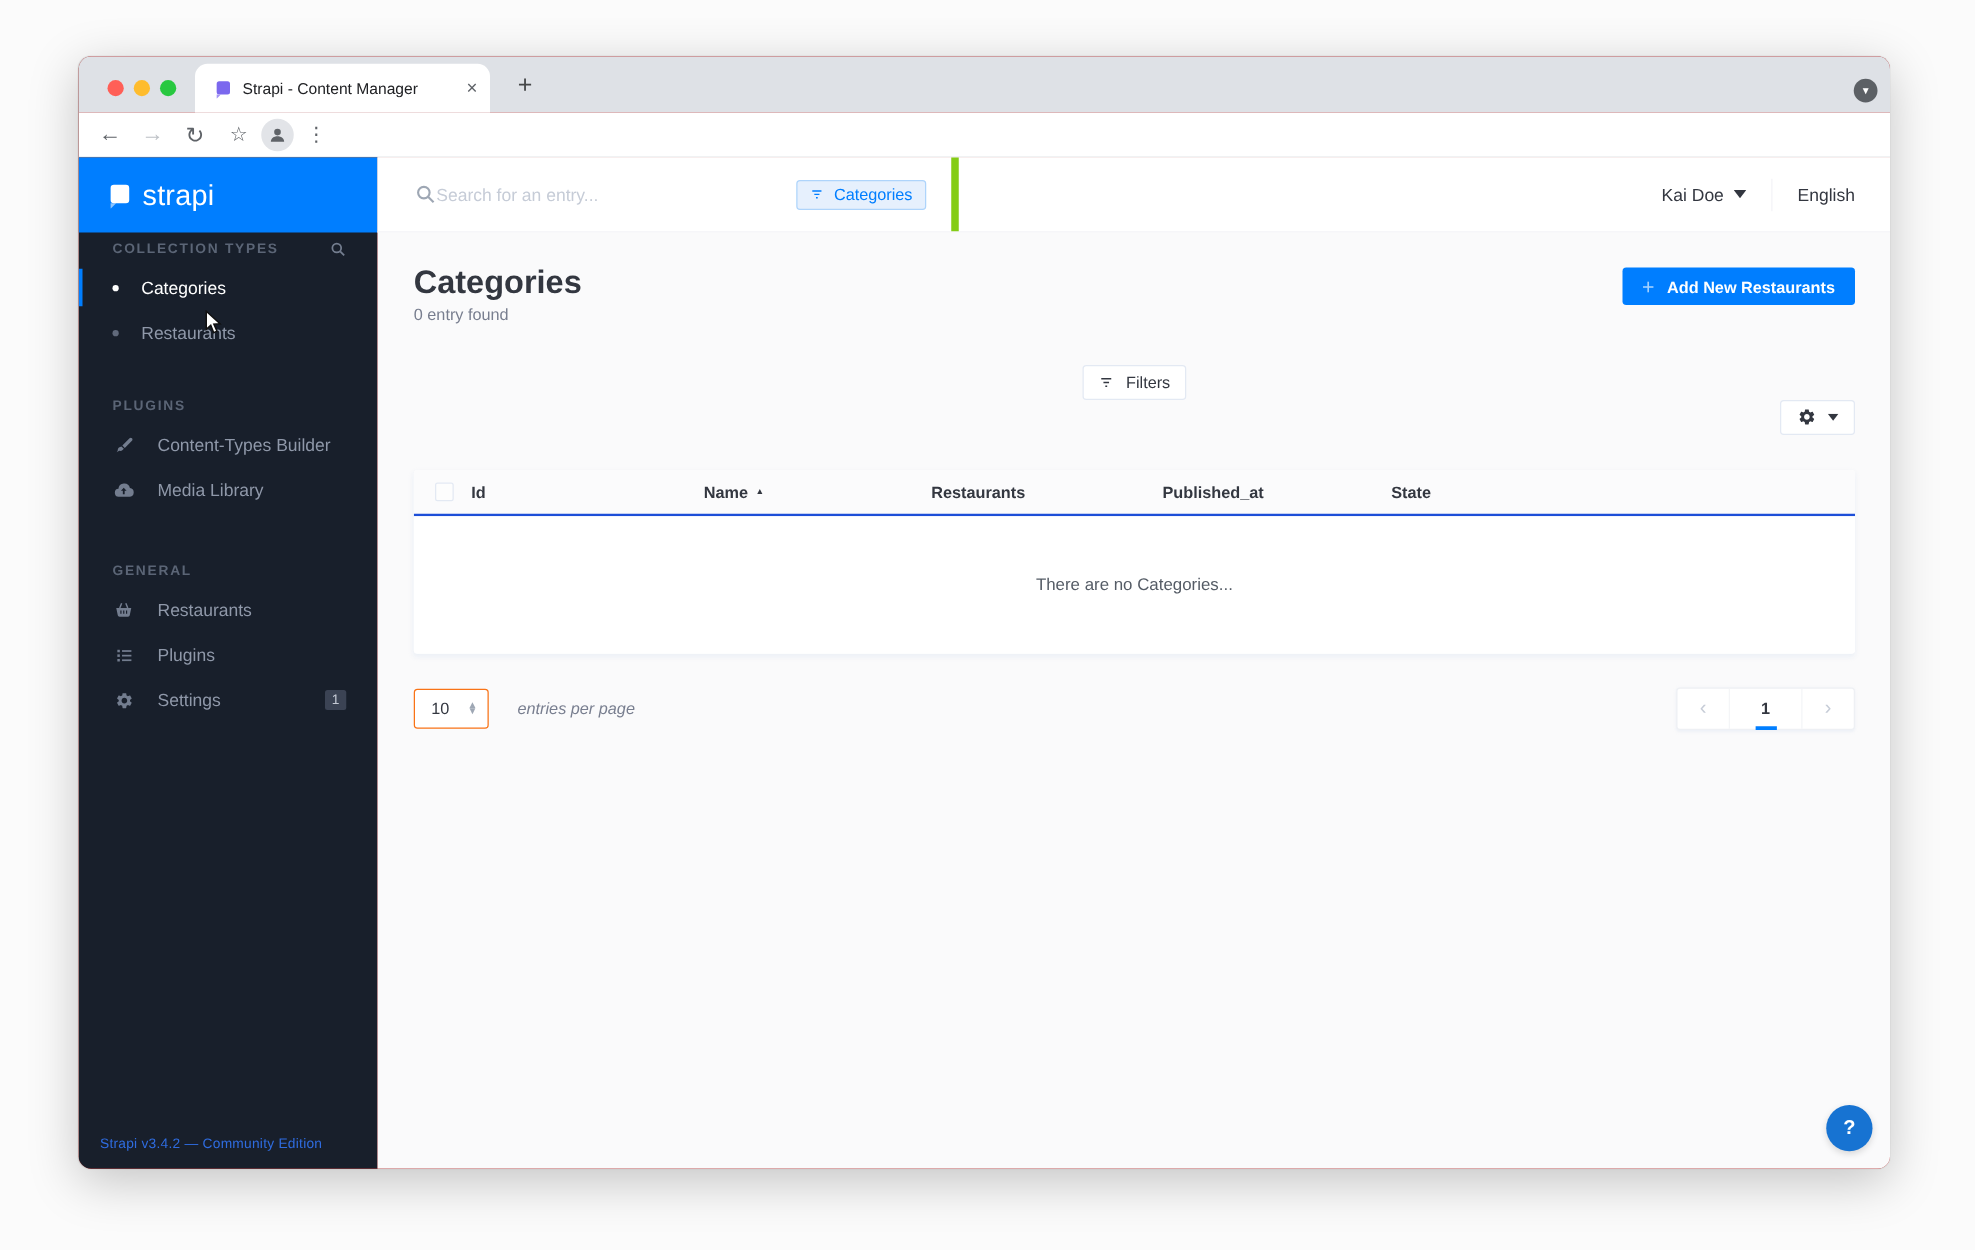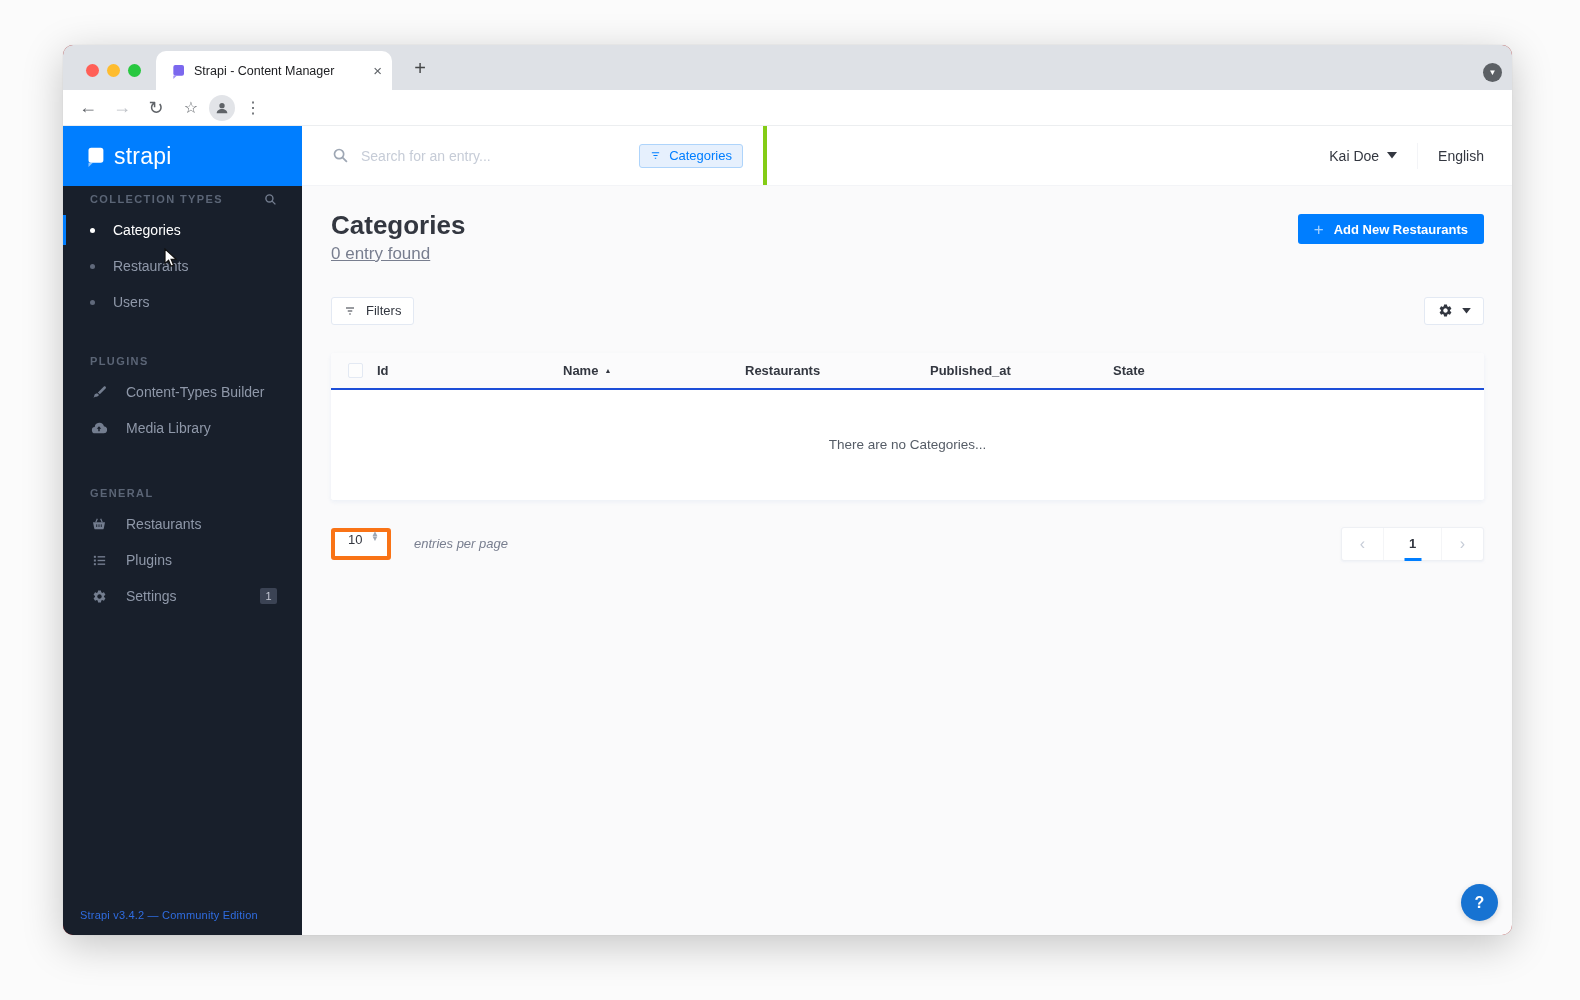--- a/index.html
+++ b/index.html
@@ -42,52 +42,52 @@
   .side-item .bullet{ width:5px; height:5px; border-radius:50%; background:#60697b; flex:none;}
   .side-item.active{ color:#ffffff;}
   .side-item.active .bullet{ background:#fff;}
   .side-item.active::before{ content:""; position:absolute; left:0; top:3px; bottom:3px; width:3px; background:#007eff;}
   .side-item .ic{ width:18px; display:flex; justify-content:center; color:#737d8f; flex:none;}
   .badge{ margin-left:auto; margin-right:25px; min-width:17px; height:16px; background:#3b4354; color:#c4c9d4; font-size:11px; border-radius:2px; display:grid; place-items:center; padding:0 3px;}
   .side-footer{ padding:0 0 14px 17px; font-size:11px; color:#2f6ce0; letter-spacing:.2px;}
 
   .main{ flex:1; background:#fafafb; display:flex; flex-direction:column; position:relative; min-width:0;}
   .app-header{ height:60px; background:#fff; border-bottom:1px solid #f3f4f7; display:flex; align-items:center; flex:none;}
-  .search-wrap{ width:465px; height:100%; display:flex; align-items:center; padding:0 20px 0 30px; gap:12px; border-right:4px solid #84cc16;}
+  .search-wrap{ width:465px; height:100%; display:flex; align-items:center; padding:0 20px 0 30px; gap:0; border-right:6px solid #84cc16;}
   .search-input{ flex:1; border:none; outline:none; font-size:14px; color:#333740; background:transparent; font-family:"Liberation Sans",sans-serif;}
   .search-input::placeholder{ color:#c6ccd7;}
   .chip{ height:24px; background:#e6f0fd; border:1px solid #aed4fb; border-radius:3px; color:#007eff; font-size:13px; display:flex; align-items:center; gap:8px; padding:0 10px; flex:none;}
   .hdr-right{ margin-left:auto; display:flex; align-items:center; padding-right:28px; gap:0;}
   .user-menu{ display:flex; align-items:center; gap:8px; font-size:14px; color:#333740;}
   .hdr-sep{ width:1px; height:26px; background:#f3f4f7; margin:0 20px;}
   .lang{ font-size:14px; color:#333740;}
 
   .content{ flex:1; padding:25px 28px 0 29px; position:relative;}
   .title-row{ display:flex; align-items:flex-start;}
   .page-title{ font-size:26px; font-weight:bold; color:#333740; line-height:1.1;}
-  .entry-count{ font-size:17px; color:#787e8f; margin-top:4px;text-decoration:underline;}
+  .entry-count{ font-size:13px; color:#787e8f; margin-top:4px;}
   .btn-primary{ margin-left:auto; margin-top:3px; height:30px; background:#007eff; color:#fff; border:none; border-radius:3px;
     font-size:13px; font-weight:bold; display:flex; align-items:center; gap:10px; padding:0 16px; font-family:"Liberation Sans",sans-serif;}
   .btn-primary .plus{ font-weight:normal; font-size:17px; color:rgba(255,255,255,.65); line-height:1;}
 
-  .toolbar-row{ margin-top:33px; display:flex; align-items:center;}
+  .toolbar-row{ margin-top:33px; display:flex; align-items:center;flex-direction:column;}
   .btn-white{ height:28px; background:#fff; border:1px solid #e3e9f3; border-radius:3px; display:flex; align-items:center; gap:10px;
     padding:0 12px; font-size:13px; color:#333740; font-family:"Liberation Sans",sans-serif;}
   .btn-gear{ margin-left:auto; width:60px; justify-content:center; gap:9px;}
 
   .table-card{ margin-top:28px; background:#fff; border-radius:3px; box-shadow:0 2px 4px rgba(227,233,243,.6); overflow:hidden;}
   .trow{ display:grid; grid-template-columns:46px 186px 182px 185px 183px 1fr; align-items:center;}
   .thead{ height:37px; background:#fbfbfc; border-bottom:2px solid #1d4ed8;text-align:center;}
   .th{ font-size:13px; font-weight:bold; color:#333740; display:flex; align-items:center; gap:6px;}
   .checkbox{ width:15px; height:15px; border:1px solid #e3e9f3; border-radius:2px; background:#fdfdfd; margin-left:17px;}
   .sort{ font-size:7px; color:#333740;}
   .empty-body{ height:110px; display:grid; place-items:center; font-size:13.5px; color:#555c66; background:#fff;}
 
   .footer-row{ margin-top:27px; display:flex; align-items:center;}
-  .pagesize{ width:60px; height:32px; background:#fff; border:4px solid #f97316; border-radius:3px; display:flex; padding:0 8px 0 13px; font-size:13px; color:#333740;}
+  .pagesize{ width:60px; height:32px; background:#fff; border:1px solid #f97316; border-radius:3px; display:flex; align-items:center; padding:0 8px 0 13px; font-size:13px; color:#333740;}
   .stepper{ margin-left:auto; display:flex; flex-direction:column; line-height:.62; color:#9ea7b4; font-size:8px;}
   .epp{ margin-left:23px; font-style:italic; font-size:13px; color:#787e8f;}
   .pager{ margin-left:auto; height:34px; width:143px; background:#fff; border:1px solid #eef0f4; border-radius:3px; display:flex; box-shadow:0 1px 2px rgba(227,233,243,.5);}
   .pager .cell{ display:grid; place-items:center; color:#c6ccd7; font-size:16px;}
   .pager .prev,.pager .next{ width:41px;}
   .pager .page{ flex:1; position:relative; color:#333740; font-size:13px; font-weight:bold; border-left:1px solid #f4f5f7; border-right:1px solid #f4f5f7;}
   .pager .page::after{ content:""; position:absolute; bottom:-1px; left:50%; transform:translateX(-50%); width:17px; height:3px; background:#007eff;}
 
   .help-fab{ position:absolute; right:14px; bottom:14px; width:37px; height:37px; border-radius:50%; background:#1773d2; color:#fff;
     font-size:16px; font-weight:bold; display:grid; place-items:center; box-shadow:0 2px 6px rgba(0,0,0,.15);}
@@ -160,24 +160,20 @@
             </span>
           </div>
           <div class="side-item active">
             <span class="bullet"></span>
             <span>Categories</span>
           </div>
           <div class="side-item">
             <span class="bullet"></span>
             <span>Restaurants</span>
           </div>
-          <div class="side-item">
-            <span class="bullet"></span>
-            <span>Users</span>
-          </div>
         </div>
 
         <div class="side-section" style="margin-top:28px;">
           <div class="side-head">
             <span class="side-head-label">PLUGINS</span>
           </div>
           <div class="side-item">
             <span class="ic">
               <svg width="15" height="15" viewBox="0 0 24 24" fill="currentColor">
                   <path d="M18.6 2.6c.9-.9 2.3-.9 3.1 0 .9.9.9 2.3 0 3.1l-9.2 9.2-3.1-3.1 9.2-9.2zM8.2 13l3.1 3.1-1.6 1.6c-1.1 1.1-2.8 1.5-4.2 1L2 20.5c1.3-1.1 1.5-2.1 1.6-3.4.1-1.1.5-2 1.4-2.8L8.2 13z"></path>

